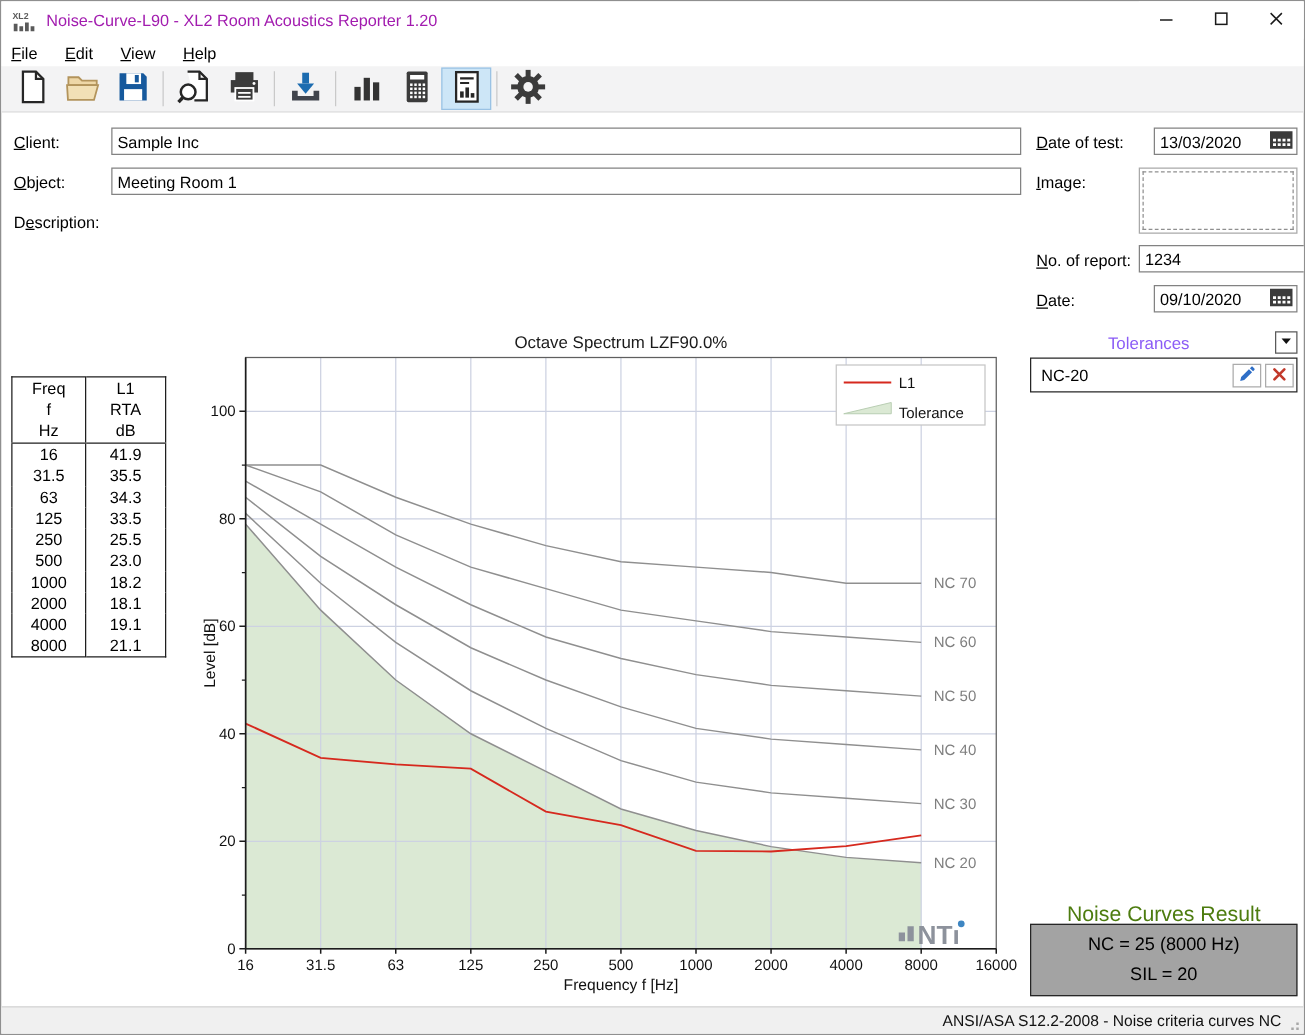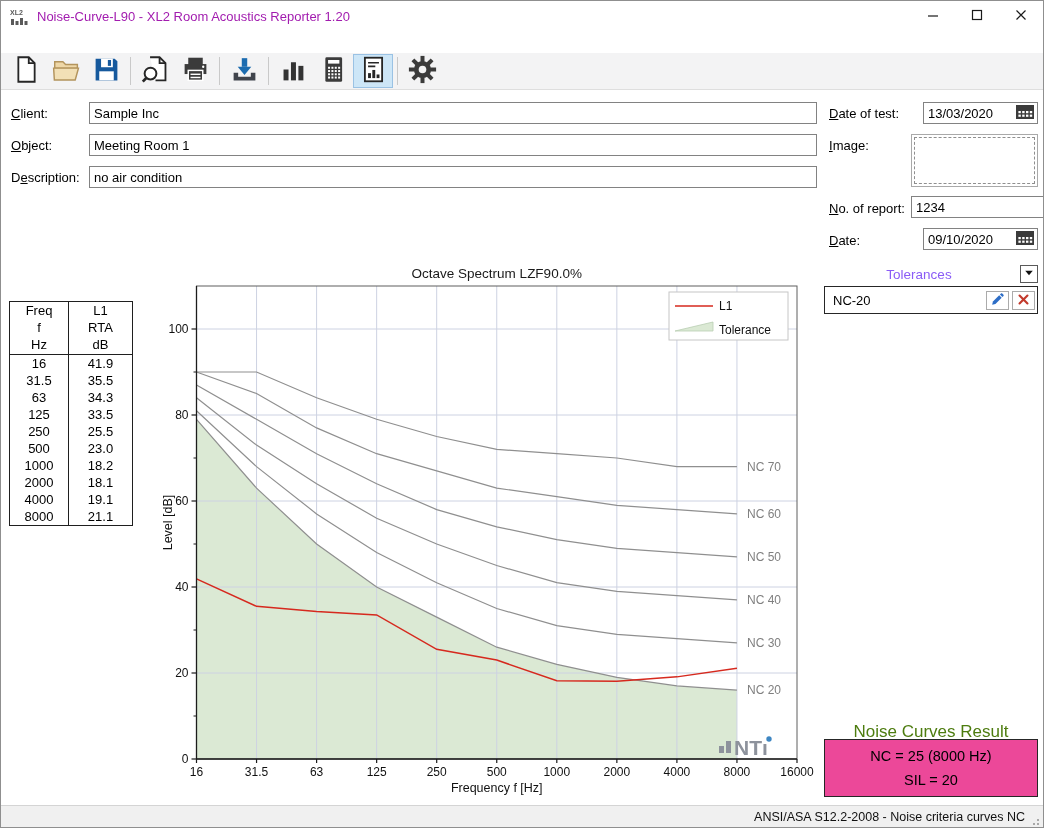--- a/index.html
+++ b/index.html
@@ -45,21 +45,21 @@
   #chartwrap{position:absolute;left:160px;top:264px;width:662px;height:537px;}
   
   #tol-title{position:absolute;left:823px;top:266px;width:190px;text-align:center;font-size:13.5px;color:#8b5cf6;}
   #tol-drop{position:absolute;left:1019px;top:264px;width:18px;height:18px;border:1px solid #5a5a5a;background:#fff;padding:0;display:flex;align-items:center;justify-content:center;}
   #tol-row{position:absolute;left:823px;top:285px;width:214px;height:28px;border:1px solid #262626;background:#fff;}
   #tol-name{position:absolute;left:8px;top:6px;font-size:13px;color:#000;}
   .tol-act{position:absolute;top:4px;width:23px;height:19px;border:1px solid #ababab;background:#fff;padding:0;display:flex;align-items:center;justify-content:center;}
   #tol-edit{left:161px;}
   #tol-del{left:187px;}
   #res-title{position:absolute;left:823px;top:721px;width:214px;text-align:center;font-size:17px;color:#4d7c0f;}
-  #res-box{position:absolute;left:823px;top:738px;width:214px;height:58px;border:1px solid #262626;background:#ec4899;display:flex;flex-direction:column;align-items:center;justify-content:space-evenly;}
+  #res-box{position:absolute;left:823px;top:738px;width:214px;height:58px;border:1px solid #262626;background:#a3a3a3;display:flex;flex-direction:column;align-items:center;justify-content:space-evenly;}
   .resline{font-size:14.5px;color:#000;}
   
   #statusbar{position:absolute;left:0;bottom:0;width:100%;height:22px;background:#f0f0f0;border-top:1px solid #d4d4d4;display:flex;align-items:center;justify-content:flex-end;}
   #statustext{font-size:12.5px;color:#111;margin-right:18px;}
   #grip{position:absolute;right:2px;bottom:2px;width:12px;height:12px;cursor:nwse-resize;}
 </style>
 </head>
 <body>
 
 <div id="window">
@@ -87,20 +87,26 @@
             </svg></span>
         </button>
         <button class="winbtn">
           <span><svg viewBox="0 0 14 14" width="14" height="14">
               <path d="M2.5 2.5 L11.5 11.5 M11.5 2.5 L2.5 11.5" stroke="#1a1a1a" stroke-width="1.2" fill="none"></path>
             </svg></span>
         </button>
       </div>
   </div>
 
+  <div id="menubar">
+      <span class="menuitem"><u>F</u>ile</span>
+      <span class="menuitem"><u>E</u>dit</span>
+      <span class="menuitem"><u>V</u>iew</span>
+      <span class="menuitem"><u>H</u>elp</span>
+    </div>
 
   <div id="toolbar">
       <button class="tbtn">
         <span><svg viewBox="0 0 32 32">
             <path d="M7 2.5 h11.5 L25 9 v20.5 H7 Z" fill="#fff" stroke="#262626" stroke-width="2"></path>
             <path d="M18.5 2.5 V9 H25" fill="none" stroke="#262626" stroke-width="2"></path>
           </svg></span>
       </button>
       <button class="tbtn">
         <span><svg viewBox="0 0 32 32">
@@ -201,21 +207,20 @@
       </button>
     </div>
 
   <span class="flabel" style="left:10px;top:105px;"><u>C</u>lient:</span>
   <input class="tinput" style="left: 88px; top: 101px; width: 728px;" value="Sample Inc">
 
   <span class="flabel" style="left:10px;top:137px;"><u>O</u>bject:</span>
   <input class="tinput" style="left: 88px; top: 133px; width: 728px;" value="Meeting Room 1">
 
   <span class="flabel" style="left:10px;top:169px;">D<u>e</u>scription:</span>
-  <input class="tinput" style="left: 88px; top: 165px; width: 728px;" value="no air condition">
 
   <span class="flabel" style="left:828px;top:105px;"><u>D</u>ate of test:</span>
   <div class="calwrap" style="left:910px;top:101px;">
     <input value="13/03/2020" style="">
     <button class="calbtn">
         <span class="ic-cal"><svg viewBox="0 0 20 17" width="20" height="17">
             <rect x="1" y="2" width="18" height="14" fill="#3b3b3b"></rect>
             <rect x="3.4" y="8" width="2.4" height="2.2" fill="#fff"></rect>
             <rect x="7.199999999999999" y="8" width="2.4" height="2.2" fill="#fff"></rect>
             <rect x="11" y="8" width="2.4" height="2.2" fill="#fff"></rect>

